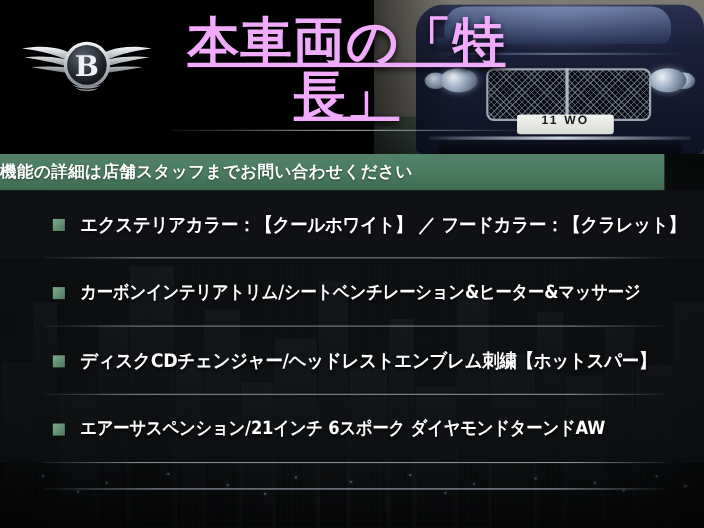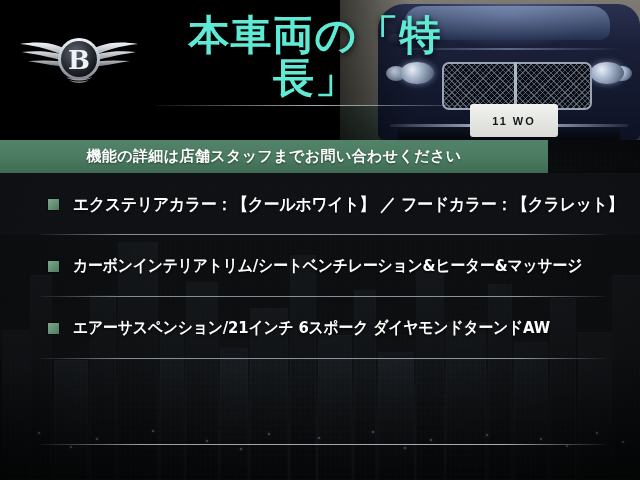--- a/index.html
+++ b/index.html
@@ -67,54 +67,54 @@
   .car .grille-split{position:absolute;left:136px;top:58px;width:3px;height:44px;background:#aeb7c4;}
   .car .hl{position:absolute;top:58px;width:34px;height:22px;border-radius:50%;
     background:radial-gradient(circle at 35% 35%, #e9eef6 0%, #9fb0c6 40%, #3d4a63 100%);
     box-shadow:0 0 6px rgba(200,220,250,.5);}
   .car .hl.l{left:22px;} .car .hl.r{left:212px;}
   .car .hl2{position:absolute;top:62px;width:20px;height:15px;border-radius:50%;
     background:radial-gradient(circle at 40% 35%, #dde6f2 0%, #8fa0b8 45%, #2d3950 100%);}
   .car .hl2.l{left:8px;} .car .hl2.r{left:234px;}
   .car .mirror{position:absolute;left:10px;top:30px;width:26px;height:12px;border-radius:6px 3px 3px 6px;
     background:linear-gradient(180deg,#2b3352,#151a30);}
-  .car .plate{position:absolute;left:92px;top:100px;width:88px;height:33px;border-radius:3px;
+  .car .plate{position:absolute;left:92px;top:100px;width:88px;height:18px;border-radius:3px;
     background:linear-gradient(180deg,#f2f3f0,#d9dbd6);
-    display:flex;align-items:center;justify-content:center;}
+    display:flex;justify-content:center;}
   .car .plate span{font-size:11px;font-weight:bold;color:#16181c;letter-spacing:2px;
     font-family:"Liberation Sans",sans-serif;}
   .car .chrome{position:absolute;left:12px;top:120px;width:238px;height:3px;border-radius:2px;
     background:linear-gradient(90deg,rgba(210,220,235,.1),rgba(225,235,248,.9),rgba(210,220,235,.1));}
   .car .lower{position:absolute;left:20px;top:124px;width:222px;height:12px;border-radius:3px;
     background:linear-gradient(180deg,#0e1220,#05070d);}
   .hdr-fade{position:absolute;right:300px;top:0;width:180px;height:140px;
     background:linear-gradient(90deg,#000 0%,rgba(0,0,0,.97) 30%,rgba(0,0,0,.72) 62%,rgba(0,0,0,.15) 90%,rgba(0,0,0,0) 100%);}
   .hdr-fade2{position:absolute;right:228px;top:0;width:120px;height:140px;
     background:linear-gradient(90deg,rgba(0,0,0,.92),rgba(0,0,0,0));}
 
   
   .logo{position:absolute;left:14px;top:30px;width:130px;height:82px;}
   .logo svg{display:block;}
   .logo .word{margin-top:2px;text-align:center;color:#f2f2f2;font-size:17px;
     letter-spacing:4.5px;font-family:"Liberation Sans",sans-serif;font-weight:400;
     text-indent:4px;}
 
   .hdr-text{position:absolute;left:150px;top:14px;width:330px;text-align:center;}
-  .hdr-title{color:#5eead4;font-size:41px;font-weight:bold;line-height:1.05;
+  .hdr-title{color:#f0abfc;font-size:47px;font-weight:bold;line-height:1.05;
     letter-spacing:1px;font-family:"DejaVu Sans",sans-serif;
-    text-shadow:0 2px 6px rgba(0,0,0,.9);}
+    text-shadow:0 2px 6px rgba(0,0,0,.9);text-decoration:underline;}
   .hdr-rule{margin:5px auto 0;width:318px;height:1px;
     background:linear-gradient(90deg,rgba(255,255,255,.05),rgba(225,230,238,.75),rgba(255,255,255,.05));}
   .hdr-sub{margin-top:6px;color:#fff;font-size:23px;font-weight:bold;letter-spacing:.5px;
     font-family:"Liberation Sans",sans-serif;text-shadow:0 2px 5px rgba(0,0,0,.9);}
 
   
-  .banner{position:absolute;left:0;top:140px;width:548px;height:33px;
+  .banner{position:absolute;left:0;top:140px;width:604px;height:33px;
     background:linear-gradient(180deg,#52826a 0%,#4a7a5f 55%,#3f6b53 100%);
-    display:flex;align-items:center;justify-content:center;}
+    display:flex;align-items:center;justify-content:flex-start;}
   .banner span{color:#fff;font-size:15px;font-weight:bold;letter-spacing:.4px;
     font-family:"DejaVu Sans",sans-serif;text-shadow:0 1px 2px rgba(0,0,0,.45);}
 
   
   .list{position:absolute;left:0;top:173px;width:640px;height:285px;}
   .row{position:relative;height:62px;display:flex;align-items:center;}
   .row .panel{position:absolute;left:0;top:0;right:0;bottom:0;background:rgba(18,20,23,.72);}
   .row.r3 .panel,.row.r4 .panel,.row.r5 .panel{background:rgba(14,16,19,.55);}
   .bullet{position:relative;margin-left:48px;width:11px;height:11px;flex:none;
     background:linear-gradient(135deg,#7ea98d,#4d7a60);box-shadow:0 0 0 1px rgba(0,0,0,.35);}
@@ -253,20 +253,26 @@
       <div class="bullet"></div>
       <div class="row-text">エクステリアカラー：【クールホワイト】 ／ フードカラー：【クラレット】</div>
       <div class="sep"></div>
     </div>
     <div class="row r3">
       <div class="panel"></div>
       <div class="bullet"></div>
       <div class="row-text">カーボンインテリアトリム/シートベンチレーション&amp;ヒーター&amp;マッサージ</div>
       <div class="sep"></div>
     </div>
+    <div class="row r4">
+      <div class="panel"></div>
+      <div class="bullet"></div>
+      <div class="row-text">ディスクCDチェンジャー/ヘッドレストエンブレム刺繍【ホットスパー】</div>
+      <div class="sep"></div>
+    </div>
     <div class="row r5">
       <div class="panel"></div>
       <div class="bullet"></div>
       <div class="row-text">エアーサスペンション/21インチ 6スポーク ダイヤモンドターンドAW</div>
       <div class="sep"></div>
     </div>
   </div>
 
 </div>
 

